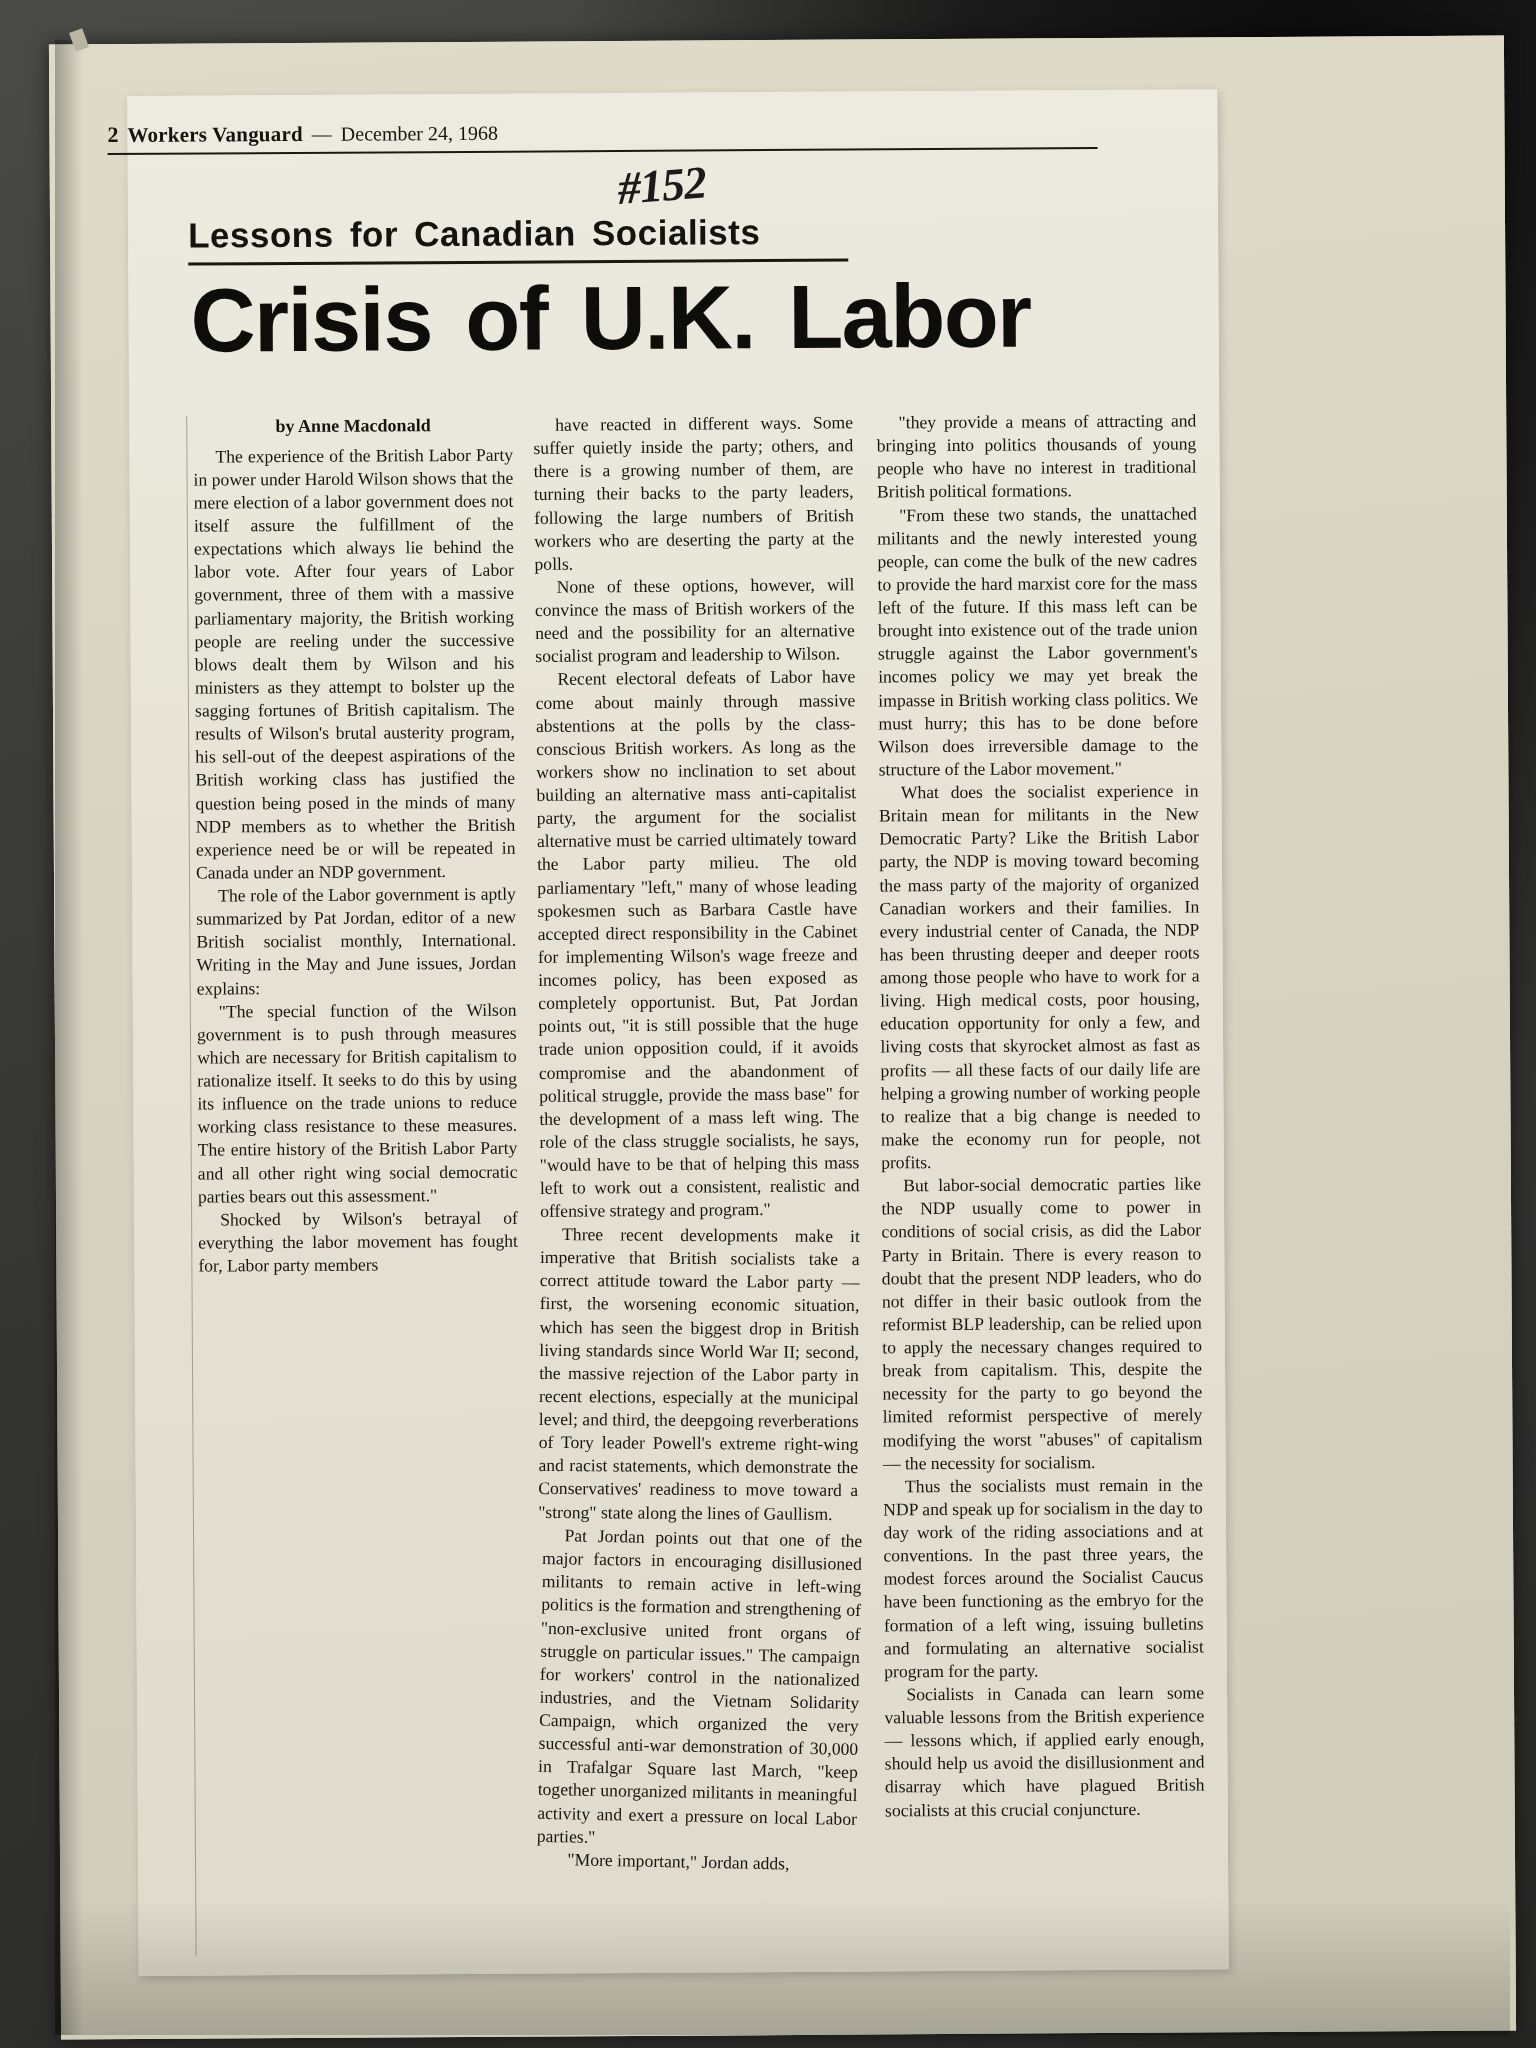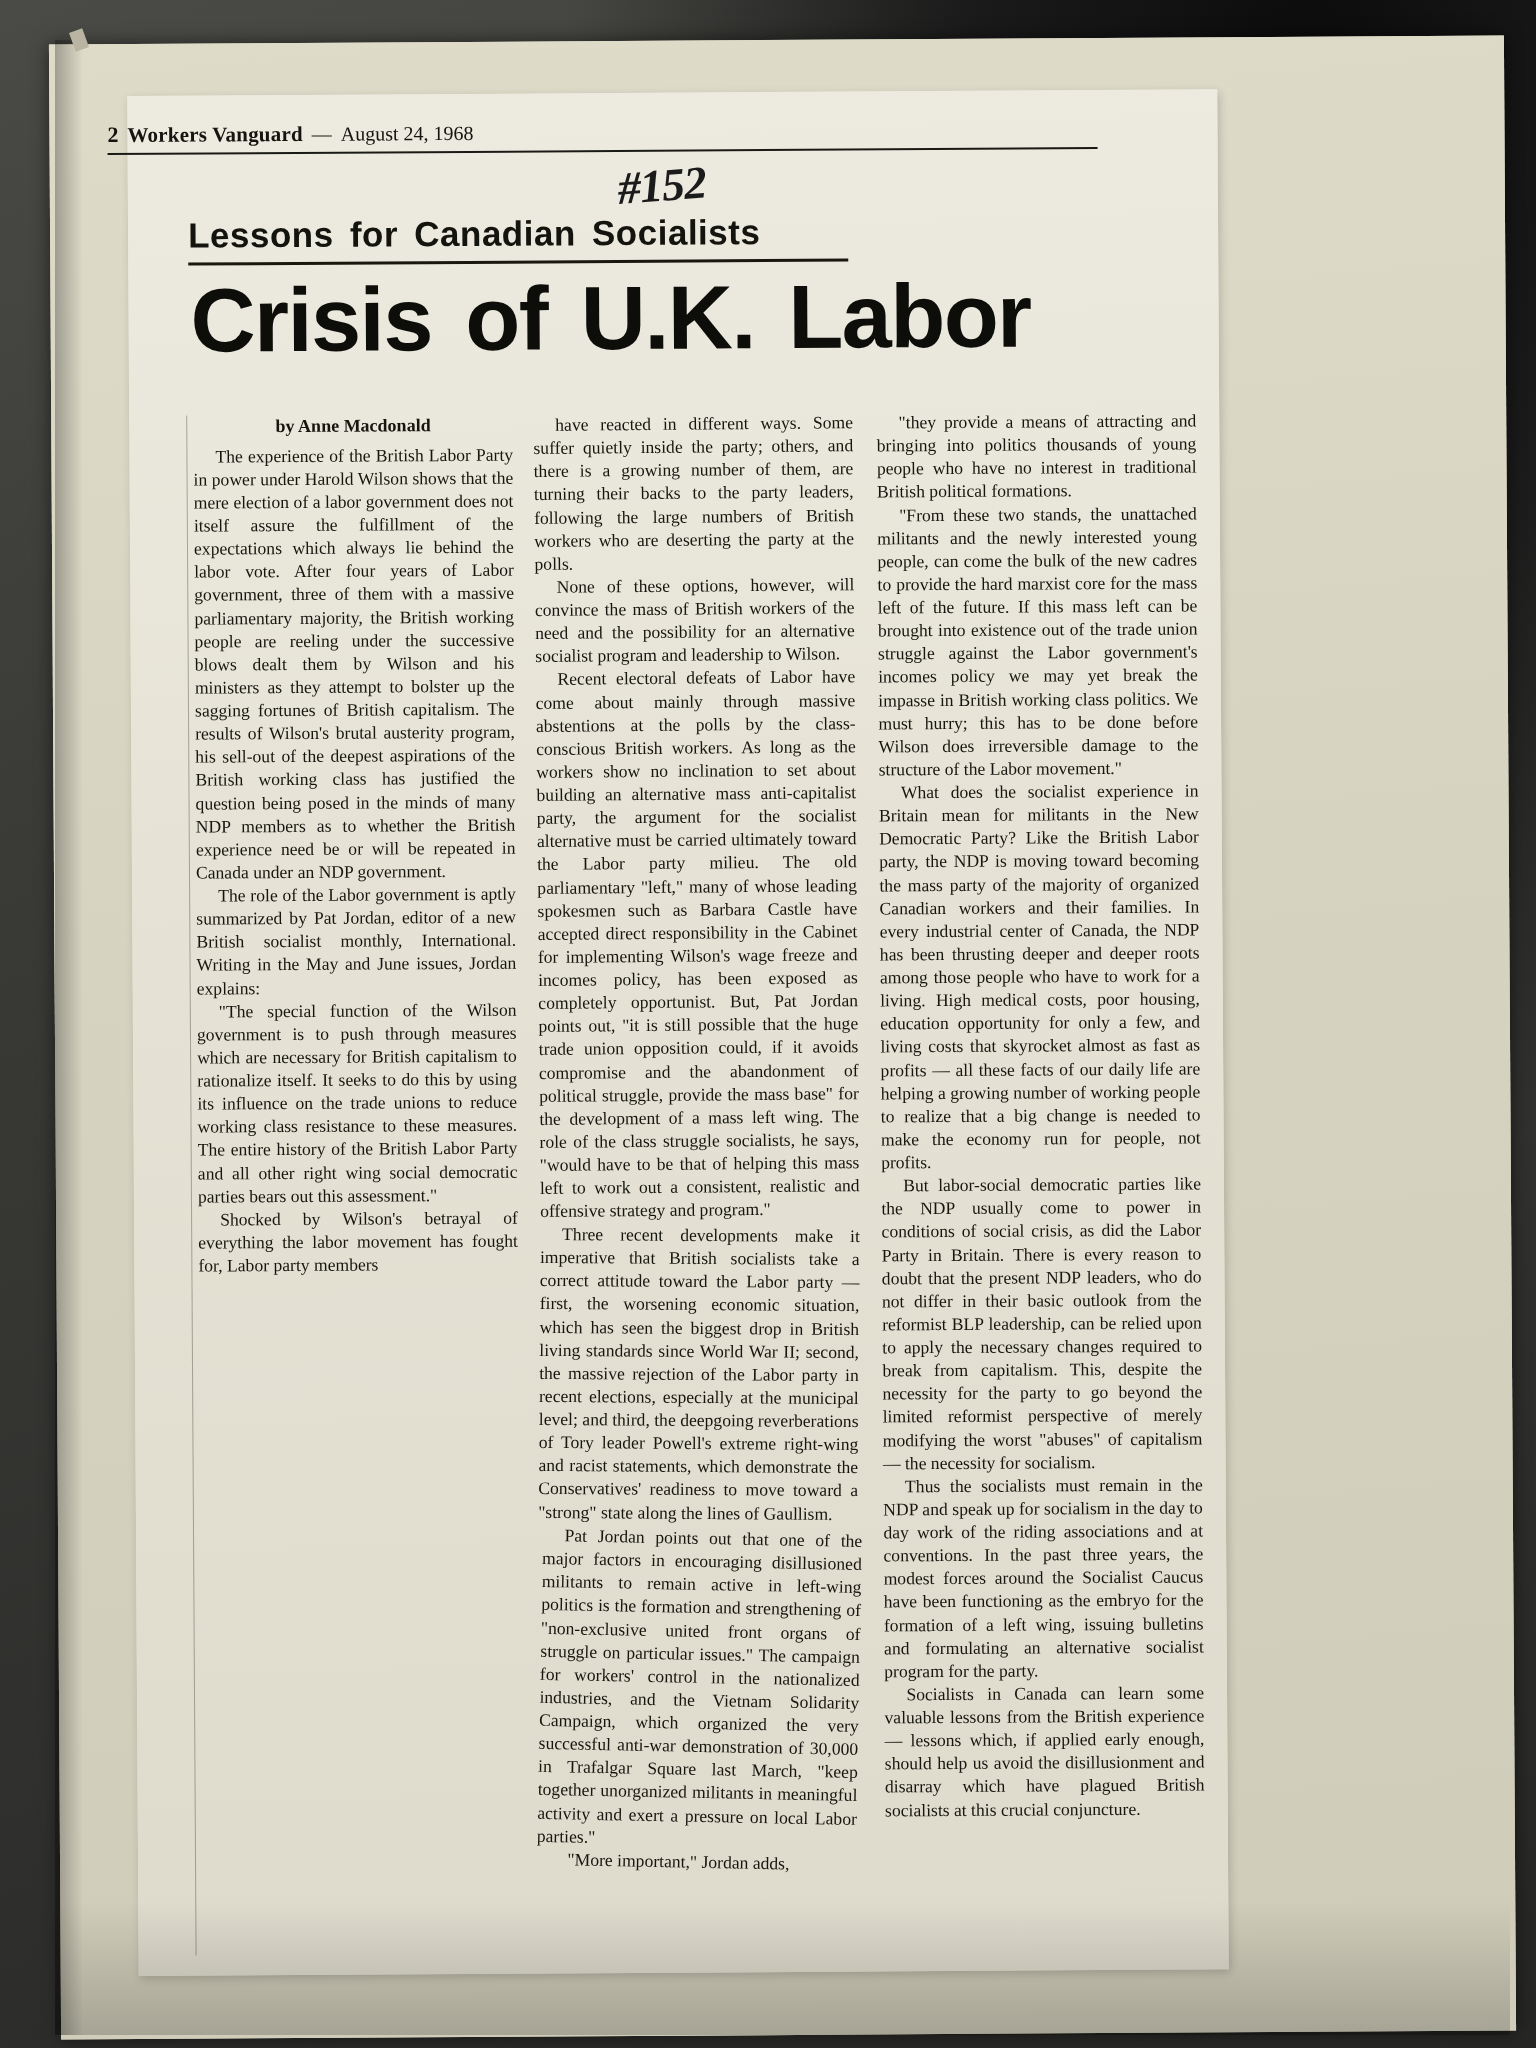--- a/index.html
+++ b/index.html
@@ -165,21 +165,21 @@
 <div id="page">
   <div class="backdrop"></div>
 
   <div class="sheet">
     <div class="sheet-inner"></div>
 
     <div class="masthead">
       <span class="pagenum">2</span>
       <span class="paper">Workers Vanguard</span>
       <span class="dash">—</span>
-      <span class="date">August 24, 1968</span>
+      <span class="date">December 24, 1968</span>
     </div>
     <div class="handwrite">#152</div>
 
     <div class="kicker">Lessons for Canadian Socialists</div>
 
     <div class="headline">Crisis of U.K. Labor</div>
 
     <div class="columns">
       <div class="col col-1">
         <p class="byline">by Anne Macdonald</p>

